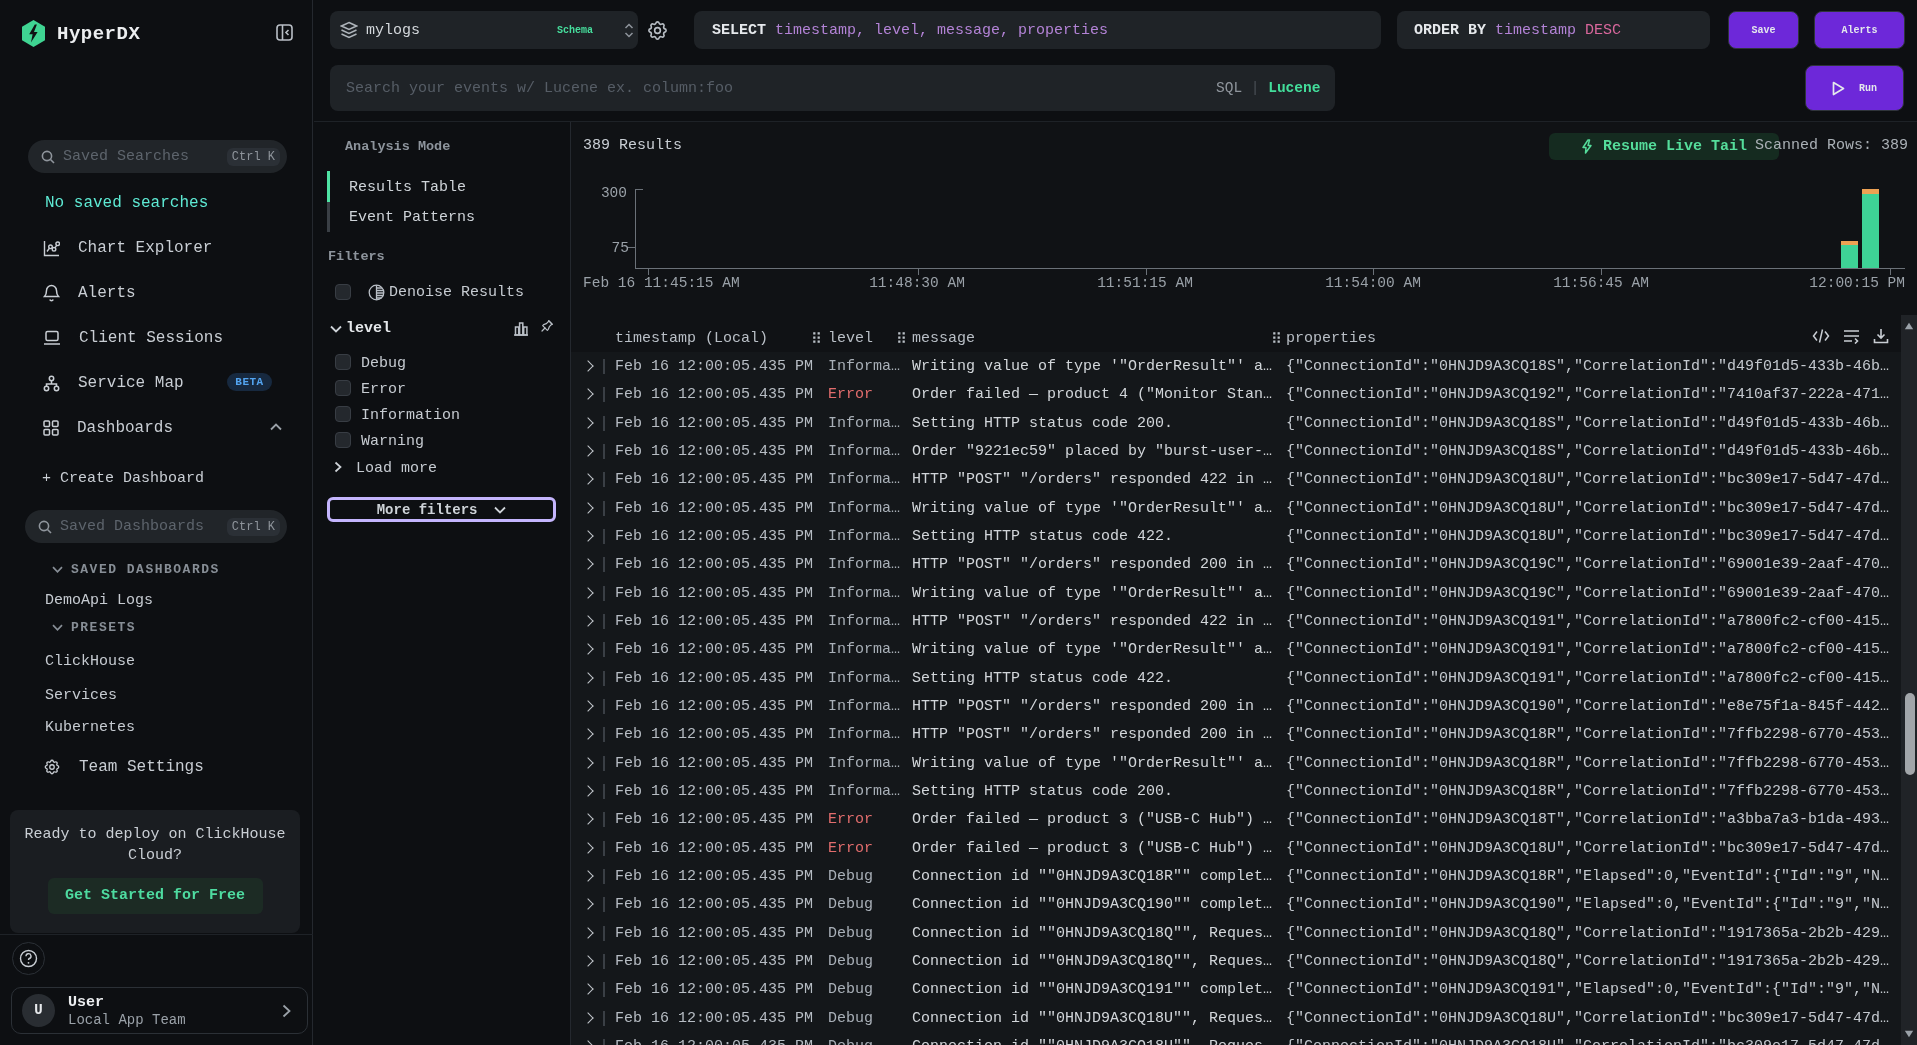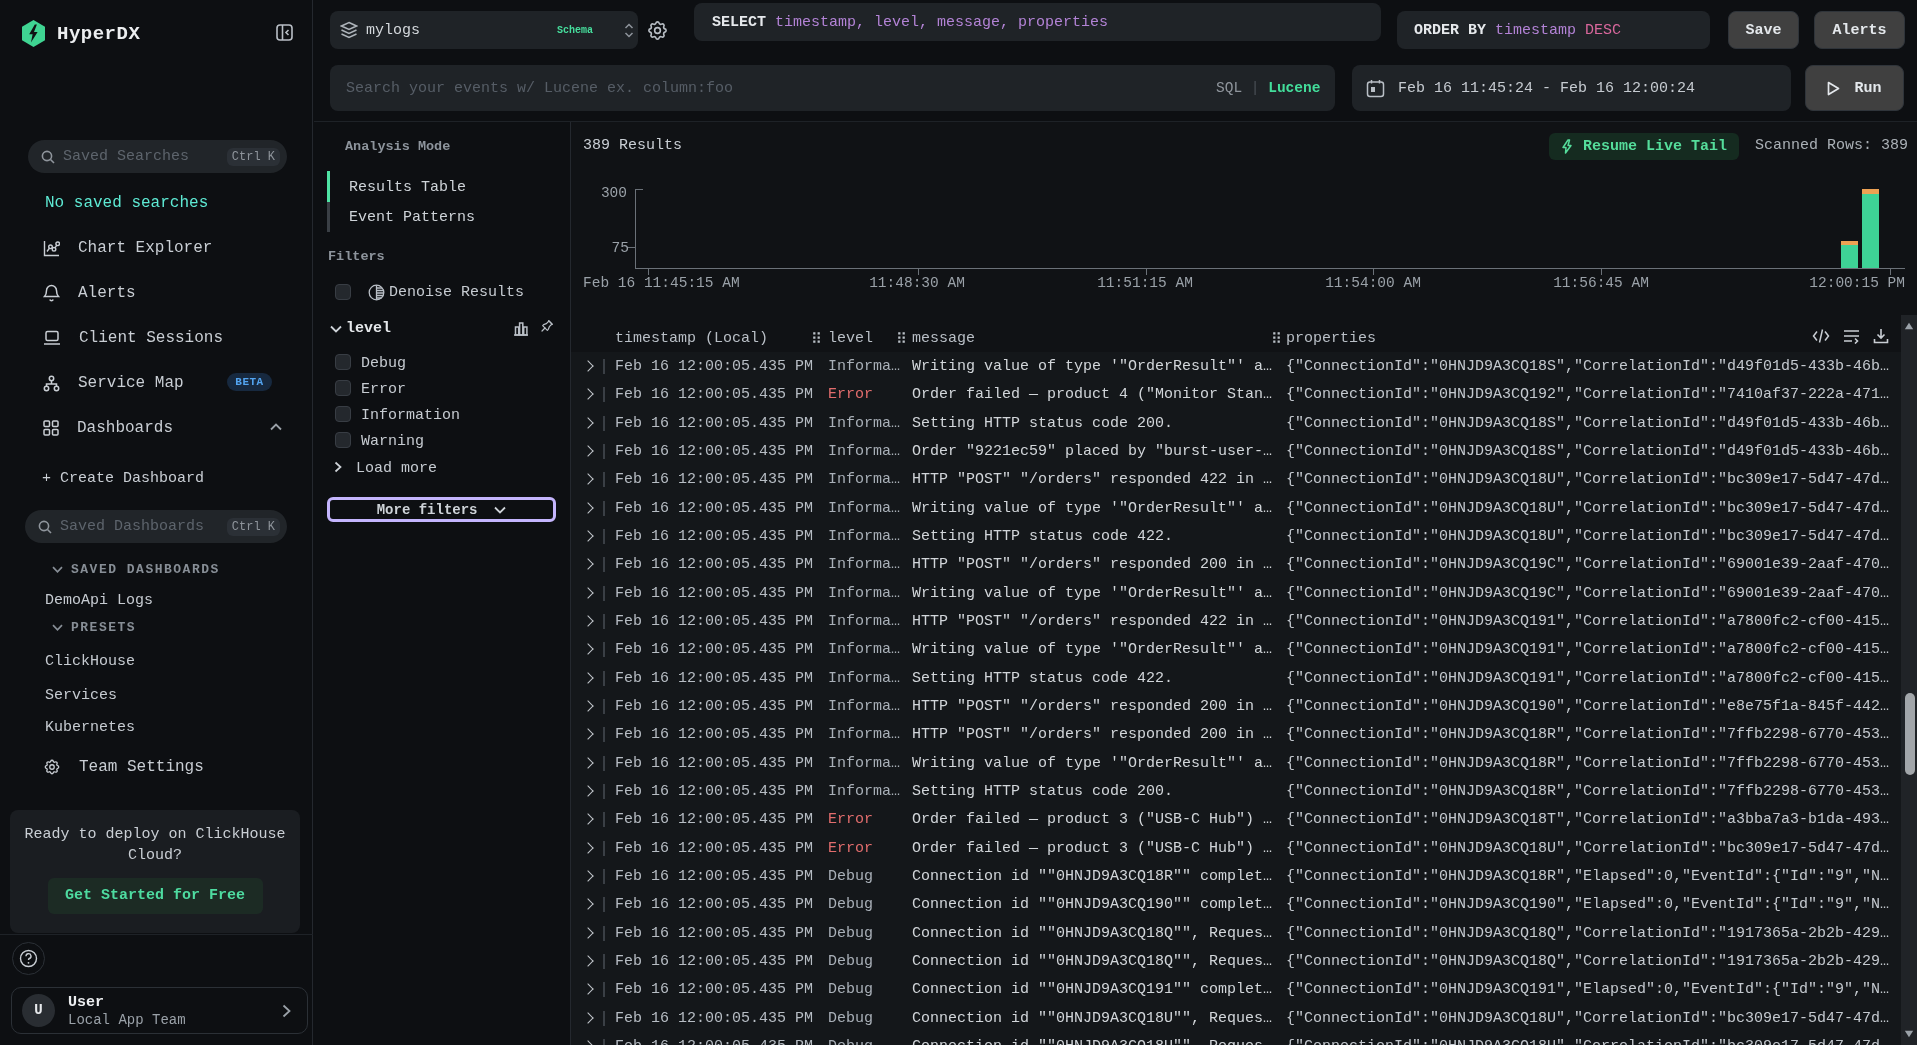--- a/index.html
+++ b/index.html
@@ -43,26 +43,26 @@
   color:#e8eaed; font-weight:bold; font-size:14px; text-align:center; line-height:33px; }
 #user-names { margin-left:13px; }
 #user-names .n1 { color:#eceef0; font-weight:bold; font-size:15px; }
 #user-names .n2 { color:#9aa1a8; font-size:14px; margin-top:1px; }
 #user-chev { margin-left:auto; margin-right:16px; }
 
 
 #topbar { position:absolute; left:314px; top:0; width:1603px; height:122px;
   background:#0d0f12; border-bottom:1px solid #1e2227; }
 .tb-input { position:absolute; background:#1f2327; border-radius:8px; display:flex; align-items:center; }
-.tb-btn { position:absolute; border:1px solid #2f343a; border-radius:8px; background:#404040;
-  color:#e4e8ec; font-weight:bold; font-size:15px; display:flex; align-items:center; justify-content:center;text-align:center; }
+.tb-btn { position:absolute; border:1px solid #2f343a; border-radius:8px; background:#6d28d9;
+  color:#e4e8ec; font-weight:bold; font-size:10px; display:flex; align-items:center; justify-content:center;text-align:center; }
 #src-select { left:16px; top:11px; width:308px; height:38px; }
 #src-select .nm { color:#d4d8dc; margin-left:8px; }
 #src-select .schema { color:#46dd9c; font-weight:bold; font-size:10px; position:absolute; left:227px;text-align:center; }
-#sel-input { left:380px; top:3px; width:687px; height:38px; }
+#sel-input { left:380px; top:11px; width:687px; height:38px; }
 #ord-input { left:1083px; top:11px; width:313px; height:38px; }
 .kw { color:#e6e9ec; font-weight:bold; }
 .purple { color:#b383d6; }
 .pink { color:#d9679c; }
 #search-input { left:16px; top:65px; width:1005px; height:46px; }
 #search-input .ph { color:#565d66; margin-left:16px; }
 #sql-lucene { position:absolute; left:886px; top:50%; transform:translateY(-50%); color:#8f959c; font-size:14.5px; white-space:nowrap; }
 #sql-lucene b { color:#43de9b; }
 #sql-lucene span { color:#4a5056; }
 #date-input { left:1038px; top:65px; width:439px; height:46px; }
@@ -78,21 +78,21 @@
 #am-bar-g { position:absolute; left:13px; top:49px; width:3px; height:31px; background:#4fe3a4; }
 #am-bar-d { position:absolute; left:13px; top:80px; width:3px; height:30px; background:#3a3f45; }
 .cb { position:absolute; width:16px; height:16px; background:#24282d; border:1px solid #383d44; border-radius:4px; }
 .flabel { position:absolute; left:47px; color:#c6cbd1; font-size:15px; }
 #morefilters { position:absolute; left:13px; top:375px; width:229px; height:25px; border:3px solid #c4b5fd;
   border-radius:6px; display:flex; align-items:center; justify-content:center; color:#ced3d8; font-weight:bold; font-size:14px; }
 
 
 #main { position:absolute; left:571px; top:122px; width:1346px; height:923px; background:#101215; }
 #res-count { position:absolute; left:12px; top:15px; color:#c9ced4; }
-#live-btn { position:absolute; left:978px; top:11px; width:190px; height:27px; background:#152b20;
+#live-btn { position:absolute; left:978px; top:11px; width:230px; height:27px; background:#152b20;
   border-radius:6px; display:flex; align-items:center; justify-content:center; color:#55dd9b; font-weight:bold; font-size:15px; }
 #scanned { position:absolute; left:1184px; top:15px; color:#aab0b6; }
 #tablewrap { position:absolute; left:0; top:193px; width:1330px; height:730px; }
 #thead { position:absolute; left:0; top:0; width:1330px; height:37px; color:#b9bfc6; background:#101215;}
 #thead span { position:absolute; top:15px; }
 #tbody { position:absolute; left:0; top:37px; width:1330px; height:693px; background:#14171a; overflow:hidden; }
 .trow { position:relative; height:28.33px; }
 .trow .c { position:absolute; top:50%; transform:translateY(-50%); white-space:pre; }
 .trow .c.chv { left:13px; width:8px; height:8px; border-right:1.7px solid #c0c5ca; border-top:1.7px solid #c0c5ca; transform:translateY(-50%) rotate(45deg); }
 .vsep { position:absolute; left:32px; top:7px; width:2px; height:15px; background:#3a3f45; }
@@ -253,29 +253,20 @@
       <path d="M10.325 4.317c.426 -1.756 2.924 -1.756 3.35 0a1.724 1.724 0 0 0 2.573 1.066c1.543 -.94 3.31 .826 2.37 2.37a1.724 1.724 0 0 0 1.065 2.572c1.756 .426 1.756 2.924 0 3.35a1.724 1.724 0 0 0 -1.066 2.573c.94 1.543 -.826 3.31 -2.37 2.37a1.724 1.724 0 0 0 -2.572 1.065c-.426 1.756 -2.924 1.756 -3.35 0a1.724 1.724 0 0 0 -2.573 -1.066c-1.543 .94 -3.31 -.826 -2.37 -2.37a1.724 1.724 0 0 0 -1.065 -2.572c-1.756 -.426 -1.756 -2.924 0 -3.35a1.724 1.724 0 0 0 1.066 -2.573c-.94 -1.543 .826 -3.31 2.37 -2.37c1 .608 2.296 .07 2.572 -1.065z"></path>
       <circle cx="12" cy="12" r="3"></circle>
     </svg>
   <div class="tb-input" id="sel-input"><span class="kw" style="margin-left:18px">SELECT</span>&nbsp;<span class="purple">timestamp, level, message, properties</span></div>
   <div class="tb-input" id="ord-input"><span class="kw" style="margin-left:17px">ORDER BY</span>&nbsp;<span class="purple">timestamp</span>&nbsp;<span class="pink">DESC</span></div>
   <div class="tb-btn" id="save-btn">Save</div>
   <div class="tb-btn" id="alerts-btn">Alerts</div>
   <div class="tb-input" id="search-input">
     <span class="ph">Search your events w/ Lucene ex. column:foo</span>
     <span id="sql-lucene">SQL <span>|</span> <b>Lucene</b></span>
-  </div>
-  <div class="tb-input" id="date-input">
-    <svg width="19" height="19" viewBox="0 0 19 19" fill="none" stroke="#b9bfc6" stroke-width="1.5" style="margin-left:14px">
-        <rect x="1.5" y="3" width="16" height="14.5" rx="2.5"></rect>
-        <line x1="5.5" y1="1" x2="5.5" y2="4.5"></line>
-        <line x1="13.5" y1="1" x2="13.5" y2="4.5"></line>
-        <rect x="5" y="8" width="4" height="5" fill="#b9bfc6" stroke="none"></rect>
-      </svg>
-    <span style="color:#c6cbd1; margin-left:13px;">Feb 16 11:45:24 - Feb 16 12:00:24</span>
   </div>
   <div class="tb-btn" id="run-btn">
     <svg width="13" height="15" viewBox="0 0 13 15" fill="none" stroke="#e4e8ec" stroke-width="1.7" style="margin-right:14px">
         <path d="M1.5 1.5 L11.5 7.5 L1.5 13.5 Z" stroke-linejoin="round"></path>
       </svg>
     Run
   </div>
 </div>
 
 <div id="filters">

